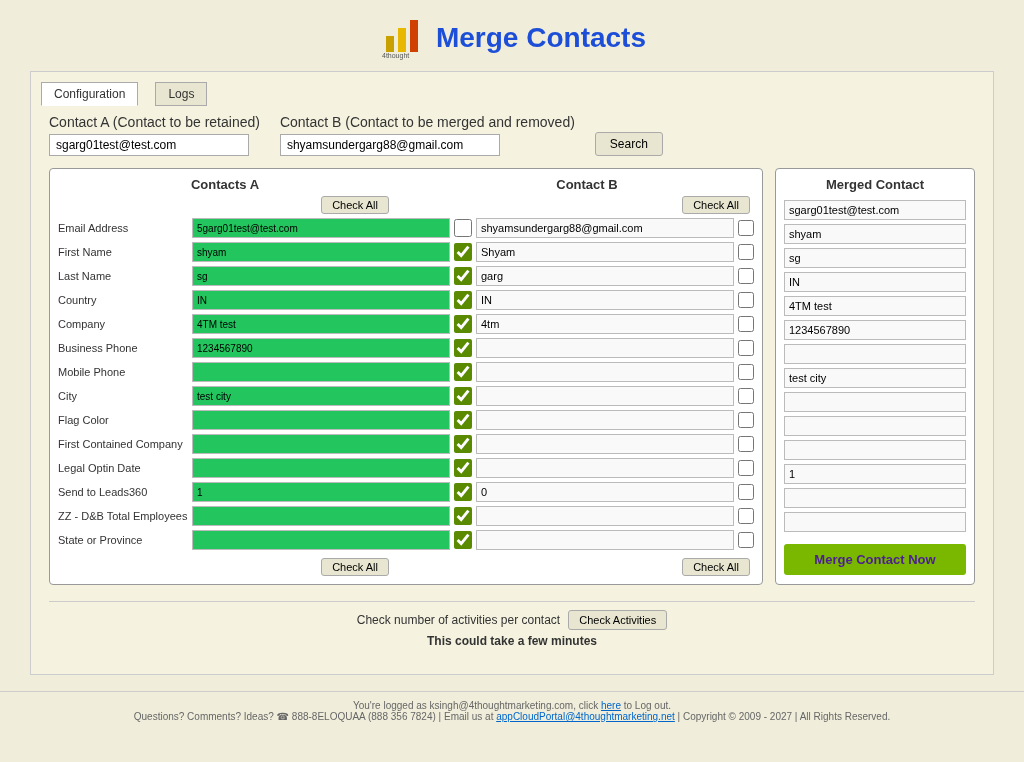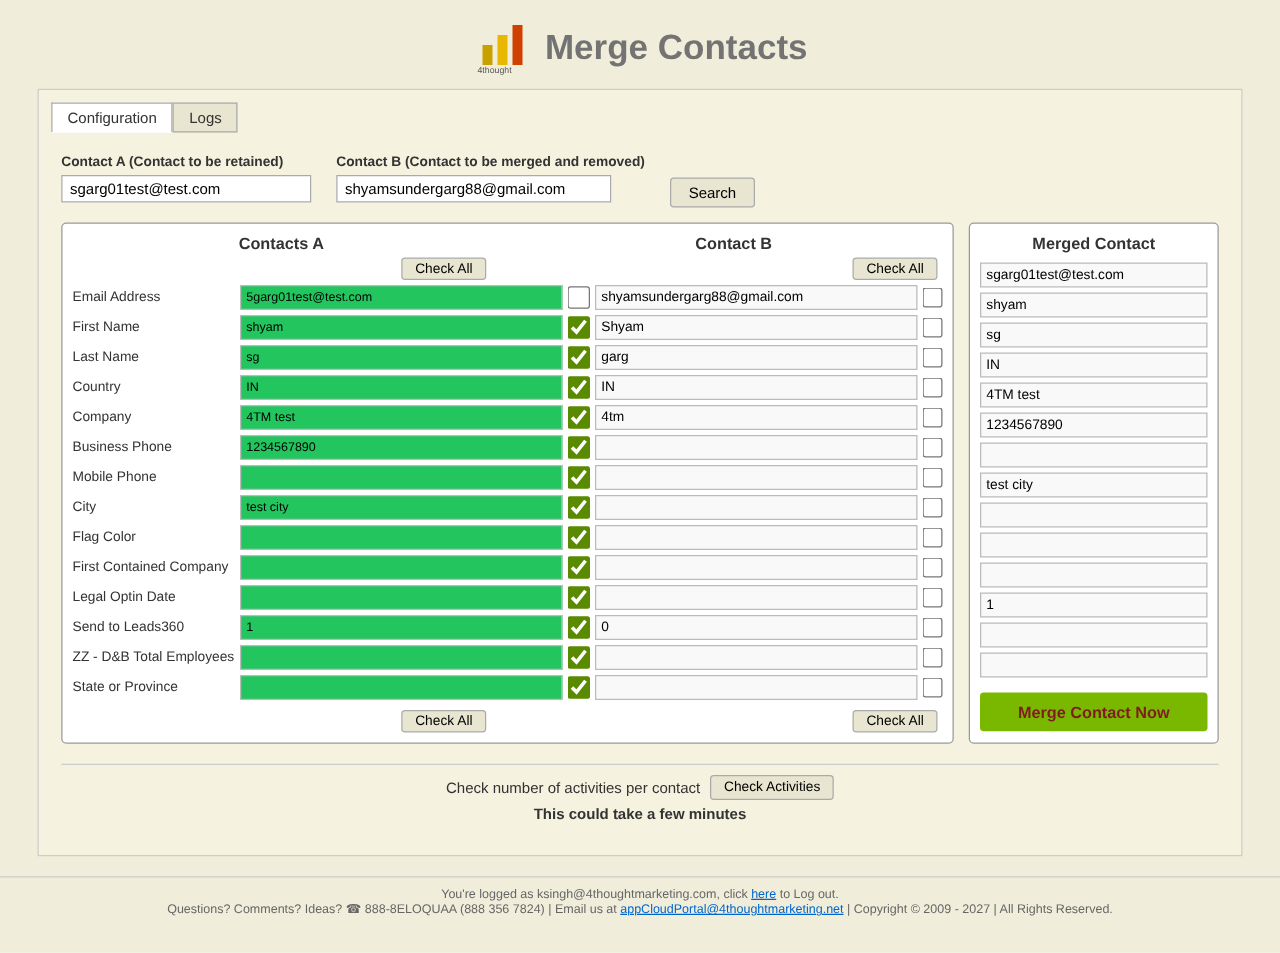--- a/index.html
+++ b/index.html
@@ -17,32 +17,32 @@
       padding: 12px 0 8px 0;
       gap: 10px;
     }
     .header-logo {
       width: 48px;
       height: 48px;
     }
     .header-title {
       font-size: 28px;
       font-weight: bold;
-      color: #737373;
+      color: #1d4ed8;
     }
     .main-container {
       margin: 0 30px;
       border: 1px solid #ccc;
       background: #f5f3e0;
       padding: 10px;
     }
     .tabs {
       display: flex;
-      gap: 0;
-      margin-bottom: 10px;
+      gap: 17px;
+      margin-bottom: 0;
       text-align: center;
     }
     .tab {
       padding: 4px 12px;
       border: 1px solid #aaa;
       background: #e8e6d0;
       cursor: pointer;
       font-size: 12px;
     }
     .tab.active {
@@ -58,22 +58,22 @@
       align-items: flex-start;
       gap: 20px;
       margin-bottom: 12px;
     }
     .contact-input-group {
       display: flex;
       flex-direction: column;
       gap: 4px;
     }
     .contact-input-group label {
-      font-weight: bold;
-      font-size: 11px;
+      font-weight: normal;
+      font-size: 14px;
     }
     .contact-input-group input {
       width: 200px;
       padding: 3px 6px;
       border: 1px solid #aaa;
       background: #fff;
       font-size: 12px;
     }
     .search-btn {
       padding: 4px 14px;
@@ -190,21 +190,21 @@
       border: 1px solid #bbb;
       background: #f9f9f9;
       font-size: 11px;
       height: 20px;
     }
     .merge-now-btn {
       margin-top: 12px;
       width: 100%;
       padding: 8px 4px;
       background: #7ab800;
-      color: #7f1d1d;
+      color: #4c1d95;
       border: none;
       border-radius: 3px;
       font-size: 13px;
       font-weight: bold;
       cursor: pointer;
     }
     .footer-section {
       margin-top: 16px;
       text-align: center;
       padding: 8px 0;

